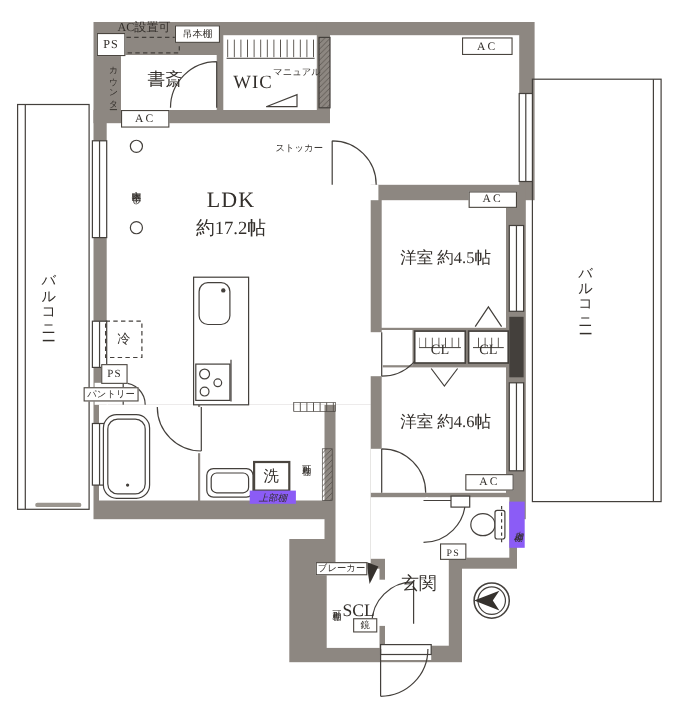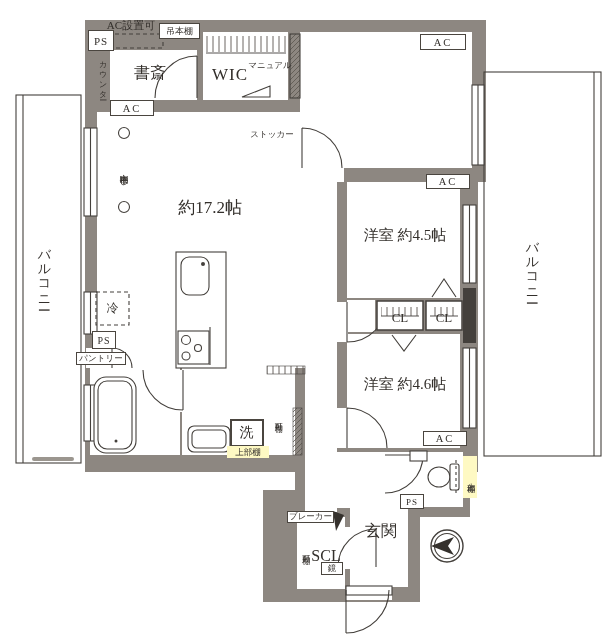--- a/index.html
+++ b/index.html
@@ -7,21 +7,21 @@
         font-family:"Liberation Serif","DejaVu Serif",serif;}
   .wall{position:absolute;background:#8d8781;z-index:1;}
   .rm{position:absolute;background:#ffffff;z-index:2;}
   svg.overlay{position:absolute;left:0;top:0;z-index:5;}
   .box{position:absolute;background:#ffffff;border:1px solid #4a453f;z-index:6;
        display:flex;align-items:center;justify-content:center;color:#332f2b;
        letter-spacing:1px;box-sizing:border-box;}
   .t{position:absolute;display:flex;align-items:center;justify-content:center;
      color:#332f2b;line-height:1.05;white-space:nowrap;z-index:6;}
   .vt{writing-mode:vertical-rl;letter-spacing:1px;}
-  .wbg{background:#fef9c3;}
+  .wbg{background:#8b5cf6;font-style:italic;}
 </style>
 </head>
 <body>
 
 <div class="plan">
 
   <div class="wall" style="left:85px;top:20px;width:215px;height:92px;"></div>
   <div class="wall" style="left:288px;top:20px;width:198px;height:162px;"></div>
   <div class="wall" style="left:85px;top:100px;width:393px;height:372px;"></div>
   <div class="wall" style="left:345px;top:440px;width:125px;height:77px;"></div>
@@ -158,20 +158,21 @@
 
   <div class="t vt" style="left:34px;top:225px;width:20px;height:95px;font-size:13px;">バルコニー</div>
   <div class="t vt" style="left:522px;top:218px;width:20px;height:95px;font-size:13px;">バルコニー</div>
   <div class="t" style="left:97px;top:20px;width:68px;height:12px;font-size:11px;">AC設置可</div>
   <div class="t vt" style="left:95px;top:53px;width:14px;height:46px;font-size:8px;">カウンター</div>
   <div class="t" style="left:122px;top:62px;width:56px;height:22px;font-size:16px;">書斎</div>
   <div class="t" style="left:204px;top:64px;width:52px;height:22px;font-size:17px;letter-spacing:1px;">WIC</div>
   <div class="t" style="left:246px;top:60px;width:48px;height:11px;font-size:8.5px;">マニュアル</div>
   <div class="t" style="left:248px;top:81px;width:48px;height:11px;font-size:8.5px;margin-top:48px;">ストッカー</div>
   <div class="t vt" style="left:117px;top:144px;width:14px;height:60px;font-size:8.5px;">室内物干し</div>
+  <div class="t" style="left:160px;top:170px;width:100px;height:24px;font-size:20px;letter-spacing:1px;">LDK</div>
   <div class="t" style="left:150px;top:198px;width:120px;height:20px;font-size:17px;">約17.2帖</div>
   <div class="t" style="left:96px;top:292px;width:33px;height:33px;font-size:12px;">冷</div>
   <div class="t" style="left:350px;top:227px;width:110px;height:18px;font-size:15px;">洋室 約4.5帖</div>
   <div class="t" style="left:377px;top:306px;width:46px;height:24px;font-size:13px;">CL</div>
   <div class="t" style="left:426px;top:306px;width:36px;height:24px;font-size:13px;">CL</div>
   <div class="t" style="left:350px;top:376px;width:110px;height:18px;font-size:15px;">洋室 約4.6帖</div>
   <div class="t vt" style="left:271px;top:397px;width:13px;height:40px;font-size:8px;">可動棚</div>
   <div class="t wbg" style="left:227px;top:446px;width:42px;height:12px;font-size:8.5px;">上部棚</div>
   <div class="t vt wbg" style="left:463px;top:456px;width:14px;height:42px;font-size:8px;">上部棚</div>
   <div class="t" style="left:358px;top:521px;width:46px;height:20px;font-size:16px;">玄関</div>

